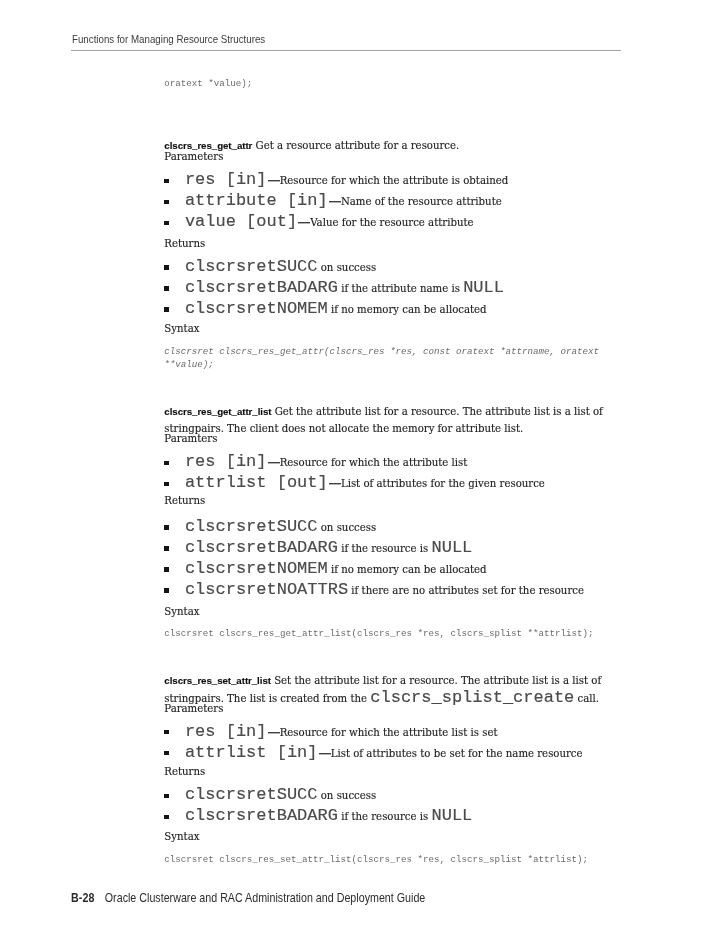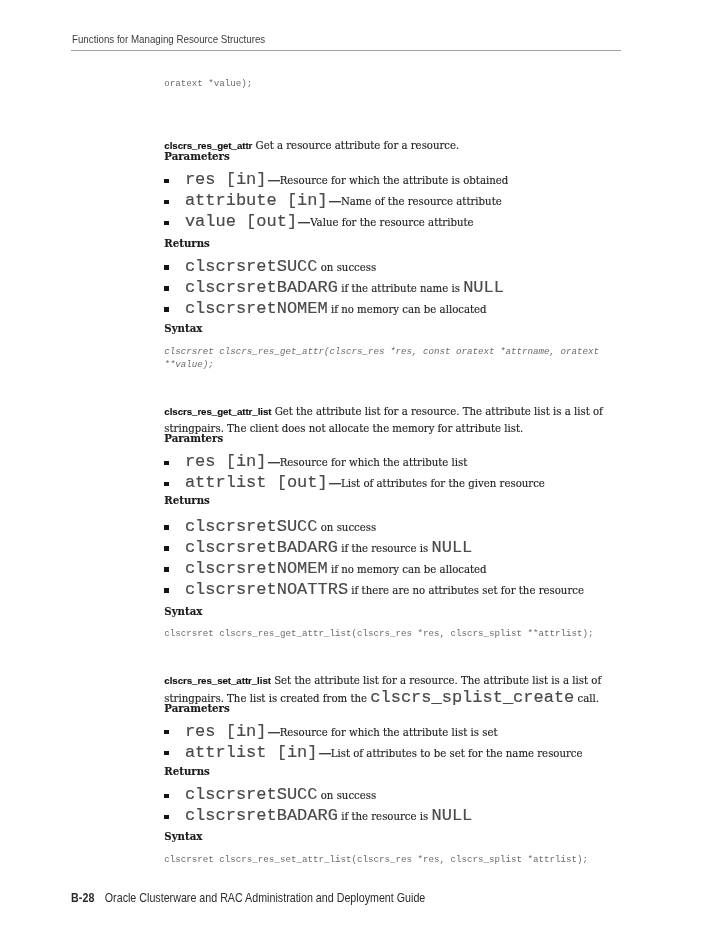--- a/index.html
+++ b/index.html
@@ -35,21 +35,21 @@
     font-family:"Liberation Mono", monospace;
     font-size:9.18px; line-height:13.1px; color:#6b6b6b;
     white-space:pre;
   }
   .head-term {
     font-family:"Liberation Sans", sans-serif;
     font-weight:bold; font-size:9.72px; color:#0d0d0d;
     letter-spacing:-0.06px;
   }
   .para { font-size:11.3px; line-height:17px; color:#1c1c1c;margin-top:8px; -webkit-text-stroke:0.13px #1c1c1c; }
-  .sect { font-size:11.3px; line-height:13px; color:#1c1c1c;font-weight:bold; -webkit-text-stroke:0.13px #1c1c1c; }
+  .sect { font-size:11.3px; line-height:13px; color:#1c1c1c; -webkit-text-stroke:0.13px #1c1c1c; }
   .bullets { margin:0; padding:0; list-style:none; }
   .bullets li {
     position:relative; padding-left:20.6px; height:21.0px;
     font-size:11.3px; line-height:21.0px; color:#1c1c1c; -webkit-text-stroke:0.13px #1c1c1c;
   }
   .bullets li:before {
     content:""; position:absolute; left:0.2px; top:9.3px;
     width:4.55px; height:4.5px; background:#141414;
   }
   .mono { font-family:"Liberation Mono", monospace; font-size:17px; line-height:inherit; letter-spacing:0px; color:#4d4d4d; }

